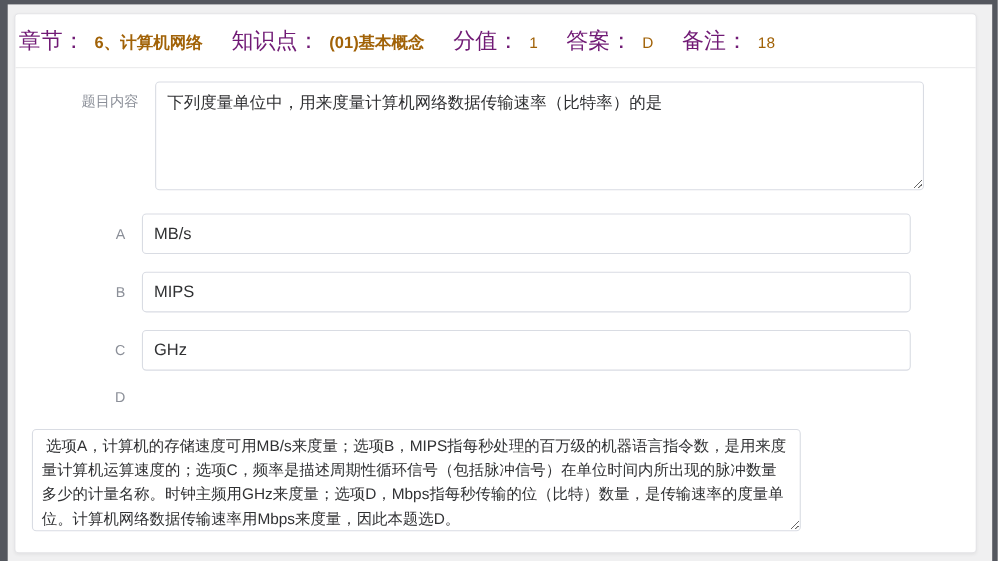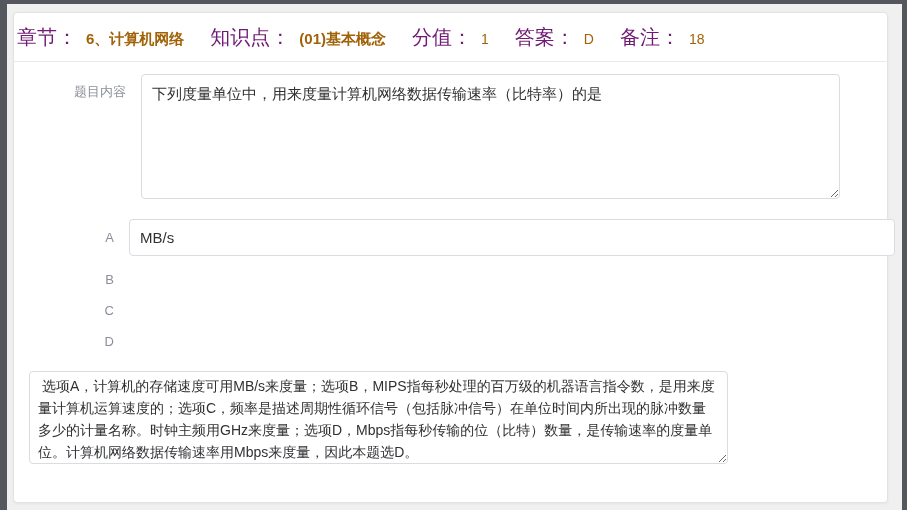--- a/index.html
+++ b/index.html
@@ -45,26 +45,26 @@
   .row-explain{margin-top:22px;}
   .row-explain .label-col{padding-top:9px;}
   textarea,input[type=text]{
     box-sizing:border-box;
     border:1px solid #d9dce3;border-radius:4px;
     color:#303133;background:#fff;
     font-family:"Liberation Sans","DejaVu Sans",sans-serif;
     outline:none;
   }
   textarea.question-textarea{
-    width:699px;height:125px;
+    width:699px;height:99px;
     padding:8px 10px;font-size:15px;line-height:21px;
     resize:both;
   }
   input.option-input{
-    width:766px;height:37px;
+    width:699px;height:37px;
     padding:0 10px;font-size:15px;
   }
   textarea.explain-textarea{
     width:699px;height:93px;
     padding:3px 8px 0 8px;font-size:14px;line-height:22px;
     resize:both;
   }
 </style>
 </head>
 <body>
@@ -106,24 +106,30 @@
 
       <div class="row row-option">
         <div class="label-col">A</div>
         <div class="field-col">
           <input type="text" class="option-input" value="MB/s" style="">
         </div>
       </div>
 
       <div class="row row-option">
         <div class="label-col">B</div>
+        <div class="field-col">
+          <input type="text" class="option-input" value="MIPS" style="">
+        </div>
       </div>
 
       <div class="row row-option">
         <div class="label-col">C</div>
+        <div class="field-col">
+          <input type="text" class="option-input" value="GHz" style="">
+        </div>
       </div>
 
       <div class="row row-option">
         <div class="label-col">D</div>
       </div>
 
       <div class="row row-explain">
         <div class="field-col">
           <textarea class="explain-textarea" style=""> 选项A，计算机的存储速度可用MB/s来度量；选项B，MIPS指每秒处理的百万级的机器语言指令数，是用来度量计算机运算速度的；选项C，频率是描述周期性循环信号（包括脉冲信号）在单位时间内所出现的脉冲数量多少的计量名称。时钟主频用GHz来度量；选项D，Mbps指每秒传输的位（比特）数量，是传输速率的度量单位。计算机网络数据传输速率用Mbps来度量，因此本题选D。</textarea>
         </div>

